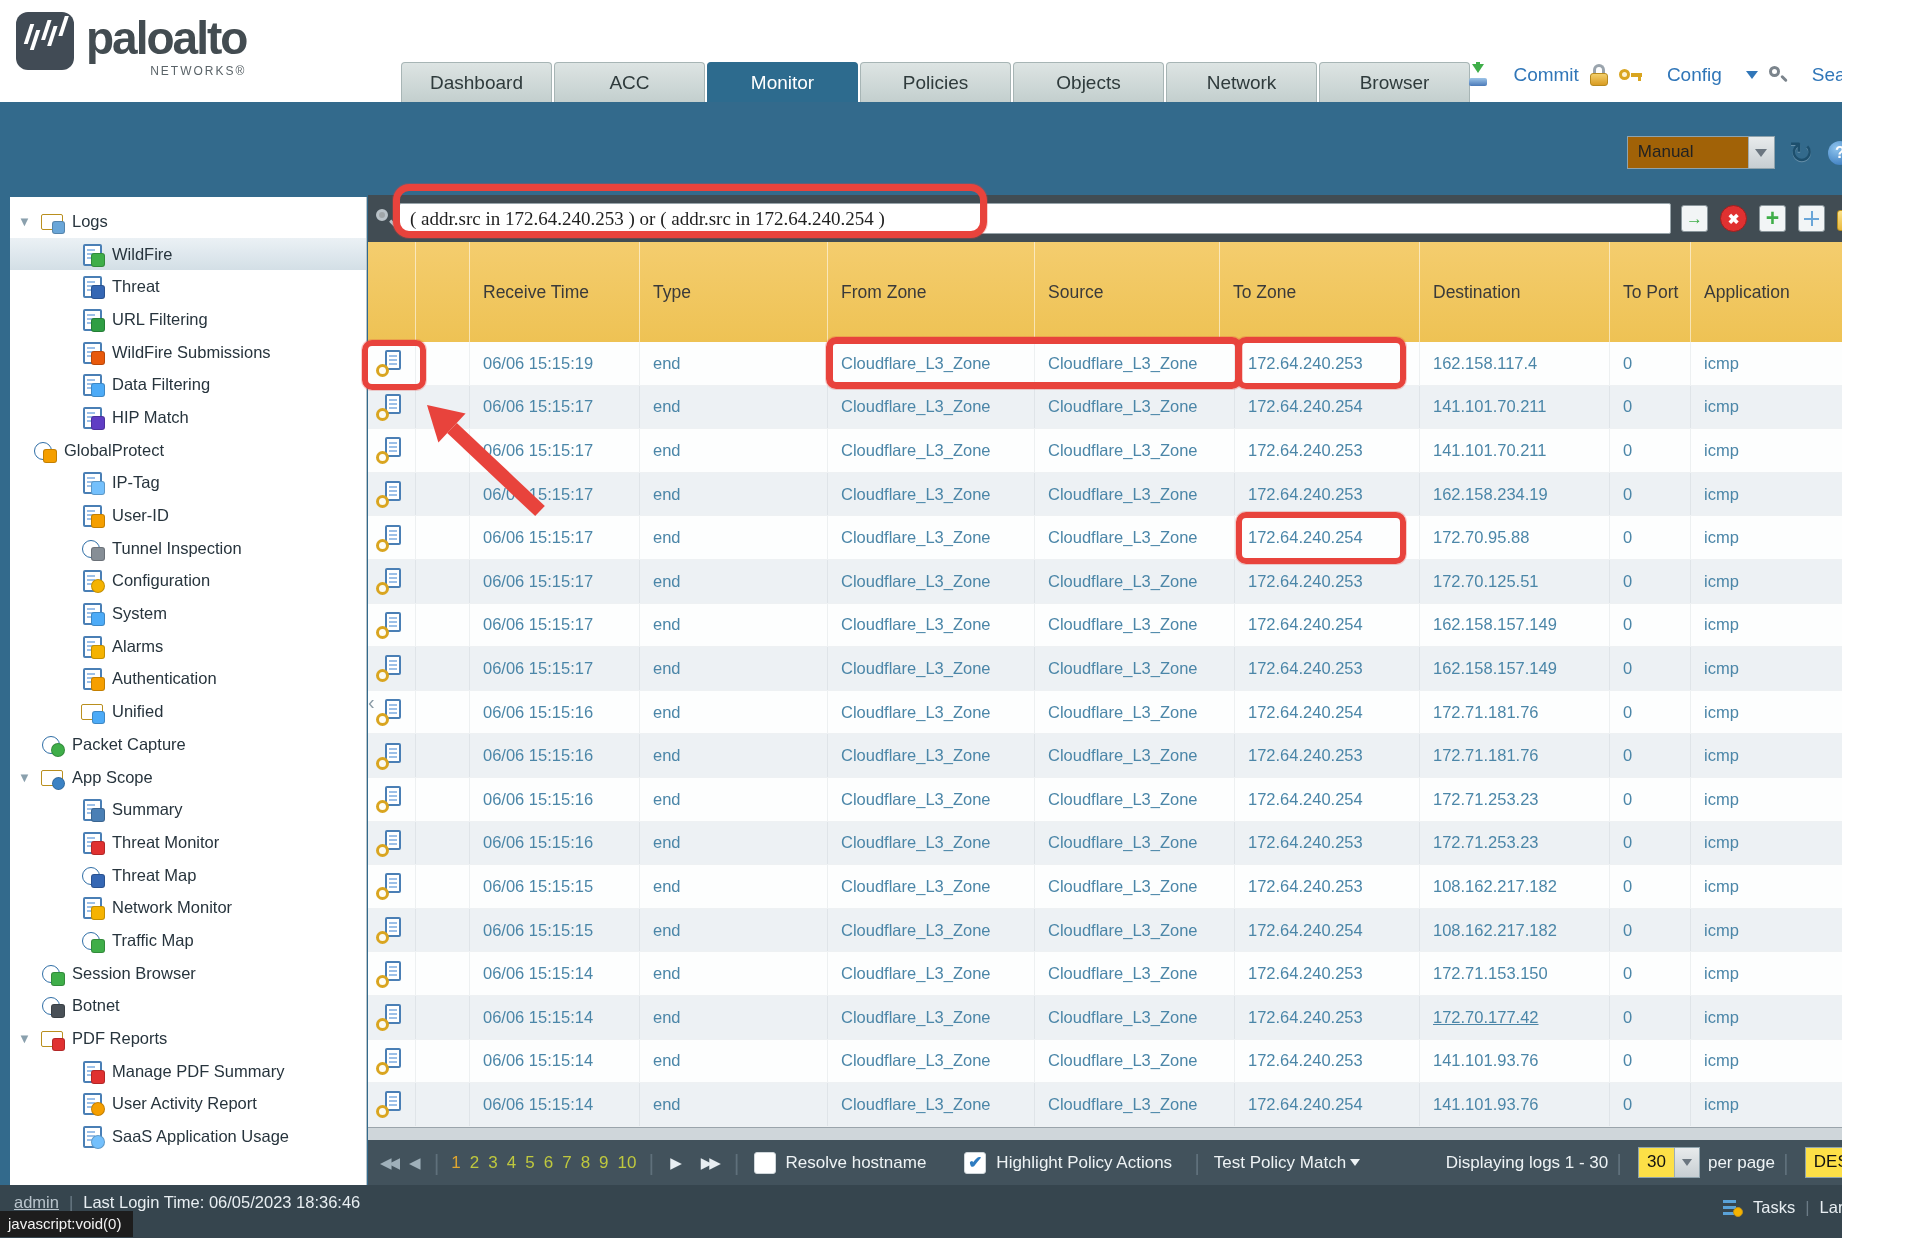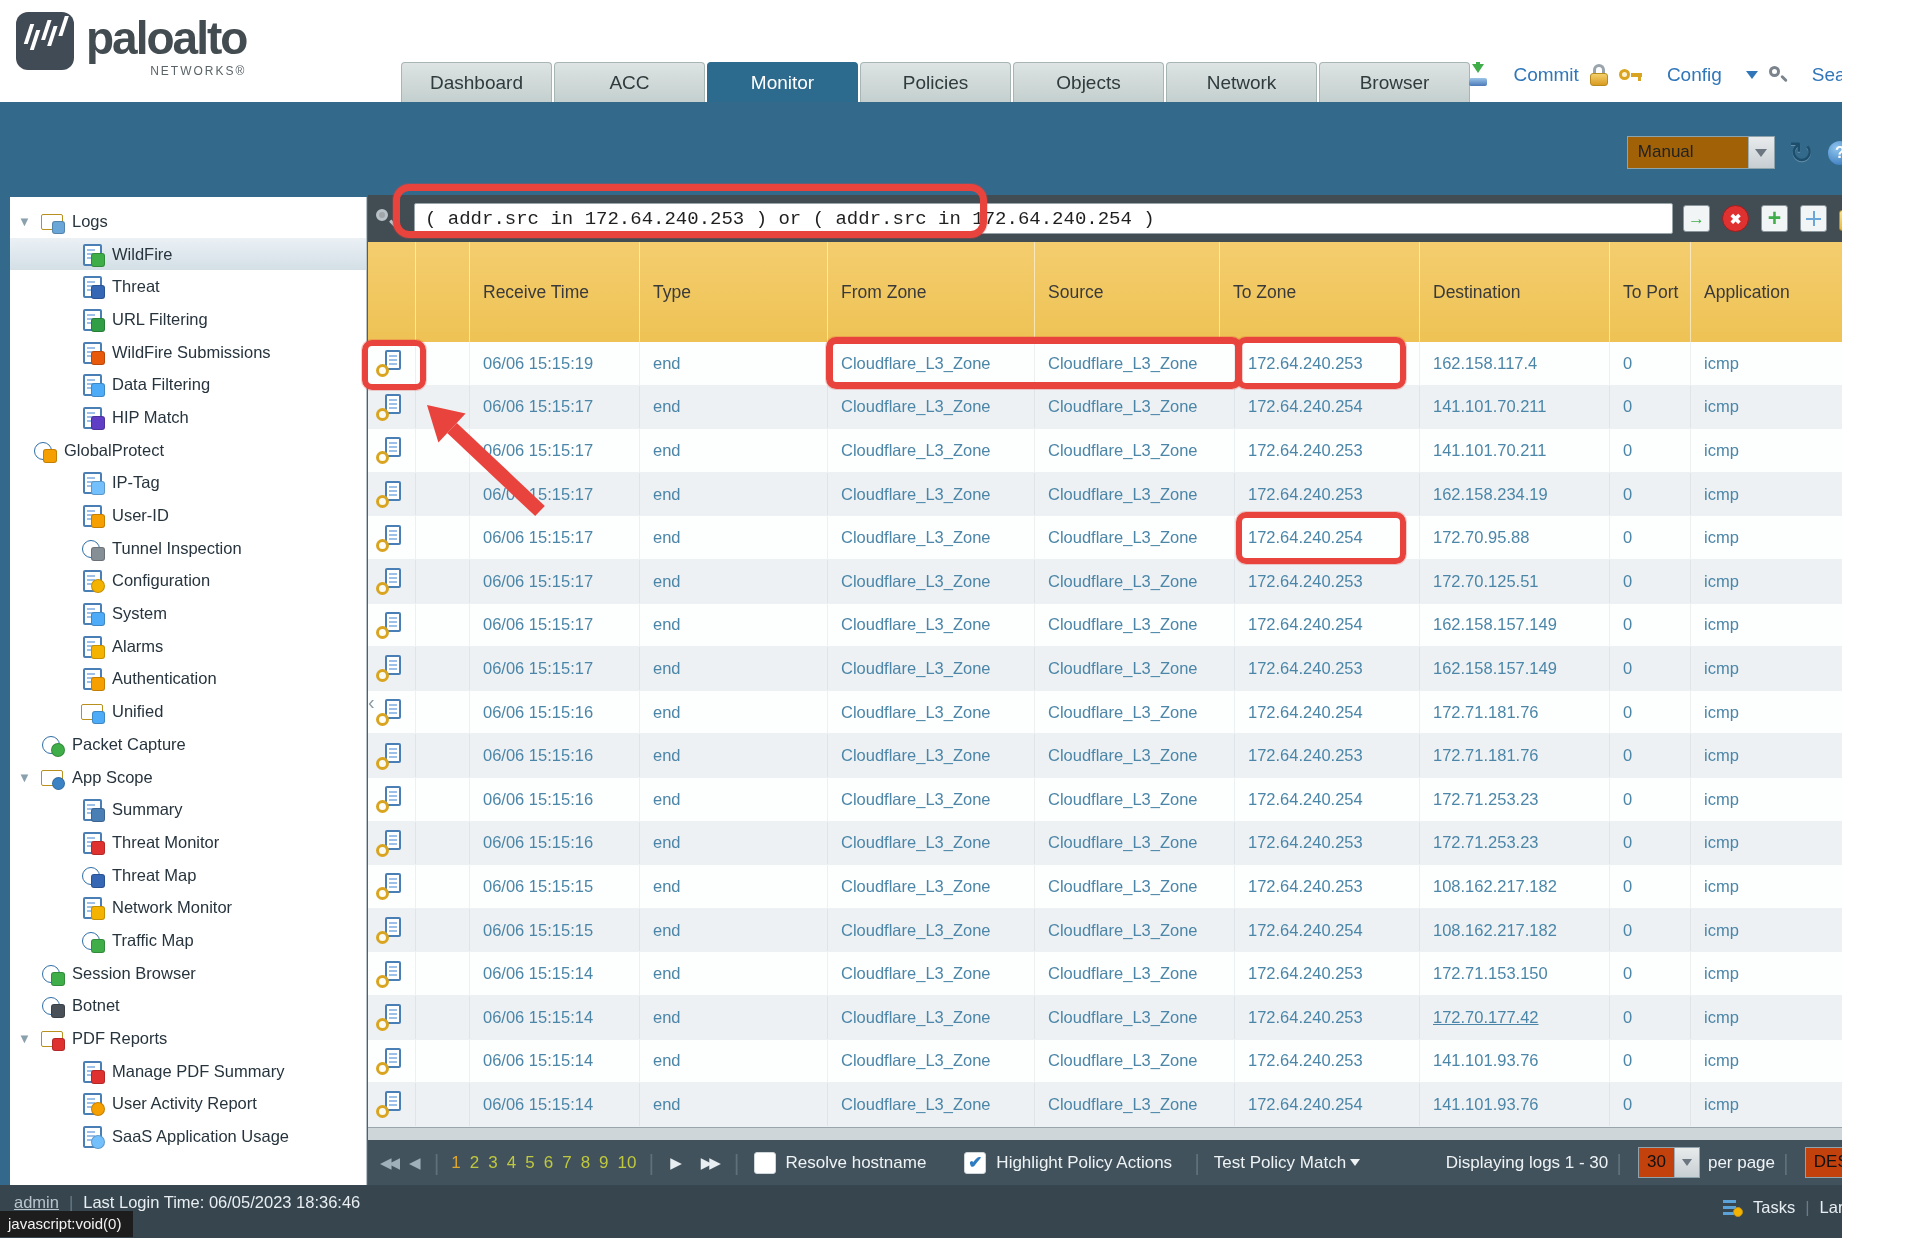--- a/index.html
+++ b/index.html
@@ -102,21 +102,21 @@
   .ic-managepdf::after { background:#e03131; }
   .ic-useract::after { background:#f59f00; border-radius:50%; }
   .ic-saas::after { background:#74c0fc; border-radius:50%; }
 
   
   .logpanel { position:absolute; left:368px; top:0; width:1537px; height:988px; background:#fff; }
   .filter-toolbar { position:absolute; left:0; top:-2px; width:1537px; height:47px; background:#414c53; display:flex; align-items:center; }
   .ft-mag { position:relative; width:24px; height:24px; margin-left:6px; flex:0 0 auto; }
   .ft-mag .glass { position:absolute; left:2px; top:2px; width:12px; height:12px; border:3px solid #b9c2c8; border-radius:50%; background:rgba(255,255,255,.5); }
   .ft-mag .handle { position:absolute; left:15px; top:15px; width:8px; height:3px; background:#b9c2c8; transform:rotate(45deg); }
-  .filter-input { margin-left:16px; width:1272px; height:31px; border:1px solid #98a4aa; border-radius:2px; font-size:19px; color:#1f1f1f; padding:0 10px; font-family:Liberation Mono, monospace; }
+  .filter-input { margin-left:1px; width:1272px; height:31px; border:1px solid #98a4aa; border-radius:2px; font-size:19px; color:#1f1f1f; padding:0 10px; font-family:Liberation Serif, serif; }
   .ft-icons { display:flex; align-items:center; gap:12px; margin-left:10px; }
   .ftb { width:27px; height:27px; border-radius:3px; display:flex; align-items:center; justify-content:center; cursor:pointer; font-size:17px; font-weight:bold; }
   .ftb.white { background:#f2f5f6; border:1px solid #8a969c; }
   .ftb.apply { color:#3fae49; }
   .ftb.add { color:#3fae49; font-size:23px; }
   .ftb.clear { background:#e03131; border:1px solid #9c1f1f; border-radius:50%; color:#fff; font-size:14px; }
   .ftb.grid1 { background:#f2f5f6; border:1px solid #8a969c; background-image:linear-gradient(#6aa6d8,#6aa6d8),linear-gradient(#6aa6d8,#6aa6d8); background-size:15px 2px,2px 15px; background-position:center center,center center; background-repeat:no-repeat; }
   .ftb.folder { background:linear-gradient(#fbe28b,#e9b93e); border:1px solid #b98f1e; height:21px; margin-top:4px; }
   .ftb.csv { background:#f2f5f6; border:1px solid #4f9e54; color:#2f9e44; font-size:15px; }
 
@@ -146,21 +146,21 @@
   .pg-nav { display:flex; align-items:center; gap:4px; margin-left:8px; }
   .pg-arrow { color:#9fb0ba; font-size:15px; letter-spacing:-3px; cursor:pointer; padding:0 4px; }
   .pg-arrow.fwd { color:#e8eef2; }
   .pg-sep { color:#5f707b; font-size:22px; margin:0 8px; }
   .pages { display:flex; gap:9px; }
   .pg { color:#bfc83e; cursor:pointer; font-size:17px; }
   .pg.current { color:#e0a52f; }
   .chk { width:22px; height:22px; background:#fff; border-radius:3px; border:1px solid #cfd6da; display:flex; align-items:center; justify-content:center; cursor:pointer; color:#2e7cc1; font-size:17px; font-weight:bold; }
   .pb-label { margin-left:10px; }
   .pb-group { display:flex; align-items:center; }
-  .mini-select { display:flex; height:31px; background:#c2410c; border:1px solid #8fa3ad; margin:0 8px; }
+  .mini-select { display:flex; height:31px; background:#fde047; border:1px solid #8fa3ad; margin:0 8px; }
   .mini-select .val { padding:4px 8px; font-size:17px; color:#111; min-width:34px; }
   .mini-select .btn { width:25px; background:linear-gradient(#e8ebec,#c7ced2); border-left:1px solid #9fadb4; display:flex; align-items:center; justify-content:center; }
   .mini-select .btn i { width:0; height:0; border:5px solid transparent; border-top:7px solid #6b7680; margin-top:5px; }
   .tpm { display:flex; align-items:center; gap:4px; cursor:pointer; }
   .tpm i { width:0; height:0; border:5px solid transparent; border-top:7px solid #eef3f5; margin-top:5px; }
 
   
   .statusbar { position:absolute; left:0; top:1185px; width:1905px; height:53px; background:#36454e; color:#e8eef2; font-size:16.5px; }
   .sb-left { position:absolute; left:14px; top:8px; display:flex; align-items:center; gap:10px; }
   .sb-admin { color:#b9c4cc; text-decoration:underline; cursor:pointer; }

